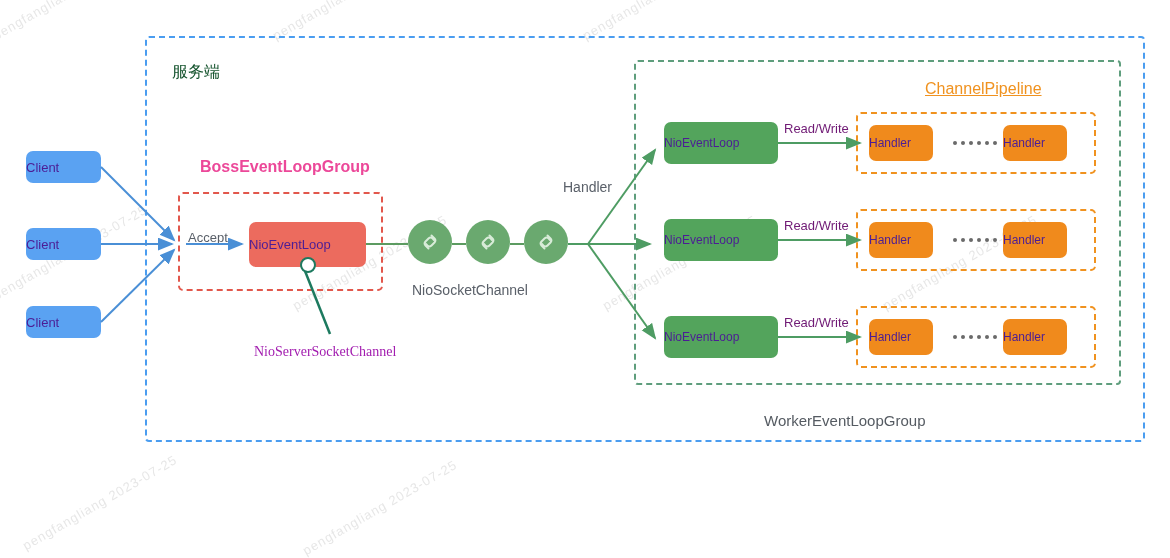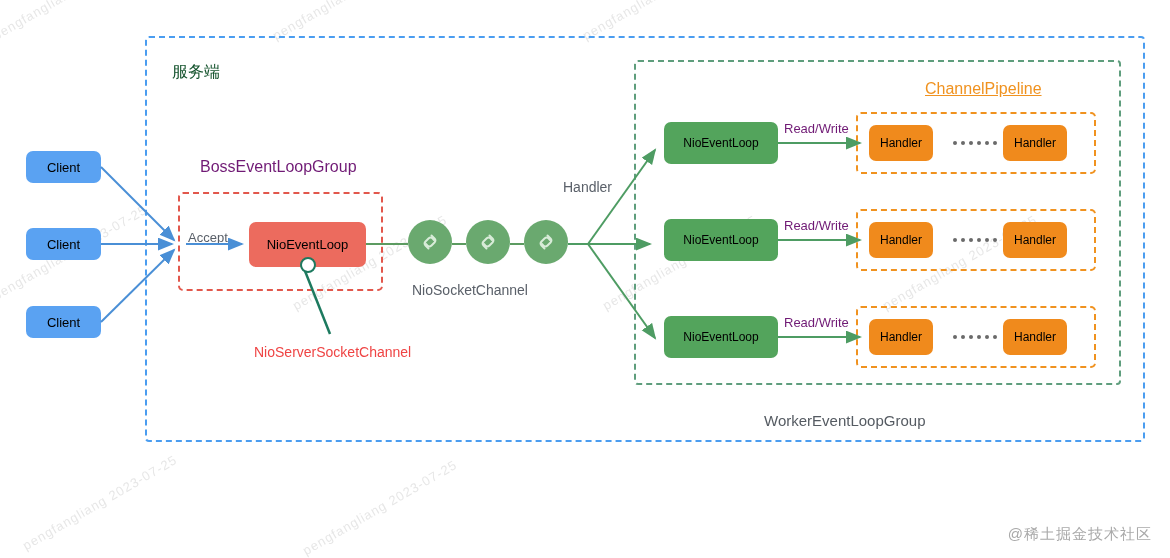--- a/index.html
+++ b/index.html
@@ -86,40 +86,40 @@
     width: 205px;
     height: 99px;
     border: 2px dashed #e2574c;
     border-radius: 5px;
     box-sizing: border-box;
   }
   .boss-label {
     position: absolute;
     left: 200px;
     top: 158px;
-    color: #701a75;
+    color: #ec4899;
     font-size: 16px;
+    font-weight: bold;
   }
   .accept-label {
     position: absolute;
     left: 188px;
     top: 216px;
     color: #5a6069;
     font-size: 13px;
     margin-top: 14px;
   }
 
   
   .node {
     position: absolute;
     border-radius: 7px;
     display: flex;
     align-items: center;
-    justify-content: center;
-    color: #000000;
+    color: #4c1d95;
     font-size: 13px;
     box-sizing: border-box;
     white-space: nowrap;
   }
   .client {
     width: 75px;
     height: 32px;
     background: #5aa2f2;
     left: 26px;
     font-size: 13px;
@@ -209,23 +209,24 @@
     position: absolute;
     left: 563px;
     top: 179px;
     color: #5a6069;
     font-size: 14px;
   }
   .nssc-label {
     position: absolute;
     left: 254px;
     top: 344px;
-    color: #ef4444;
+    color: #a21caf;
     font-size: 14px;
     white-space: nowrap;
+    font-family: Liberation Serif, serif;
   }
 
   svg.overlay {
     position: absolute;
     left: 0;
     top: 0;
     width: 1170px;
     height: 558px;
     pointer-events: none;
   }
@@ -382,14 +383,13 @@
 
     <path d="M568,244 L650,244" stroke="#4e9c63" stroke-width="2" fill="none" marker-end="url(#ah-green)"></path>
     <path d="M588,244 L655,150" stroke="#4e9c63" stroke-width="2" fill="none" marker-end="url(#ah-green)"></path>
     <path d="M588,244 L655,338" stroke="#4e9c63" stroke-width="2" fill="none" marker-end="url(#ah-green)"></path>
 
     <path d="M778,143 L860,143" stroke="#4e9c63" stroke-width="2" fill="none" marker-end="url(#ah-green)"></path>
     <path d="M778,240 L860,240" stroke="#4e9c63" stroke-width="2" fill="none" marker-end="url(#ah-green)"></path>
     <path d="M778,337 L860,337" stroke="#4e9c63" stroke-width="2" fill="none" marker-end="url(#ah-green)"></path>
   </svg>
 
-  <div class="wm-brand">@稀土掘金技术社区</div>
 </div>
 
 </body></html>

